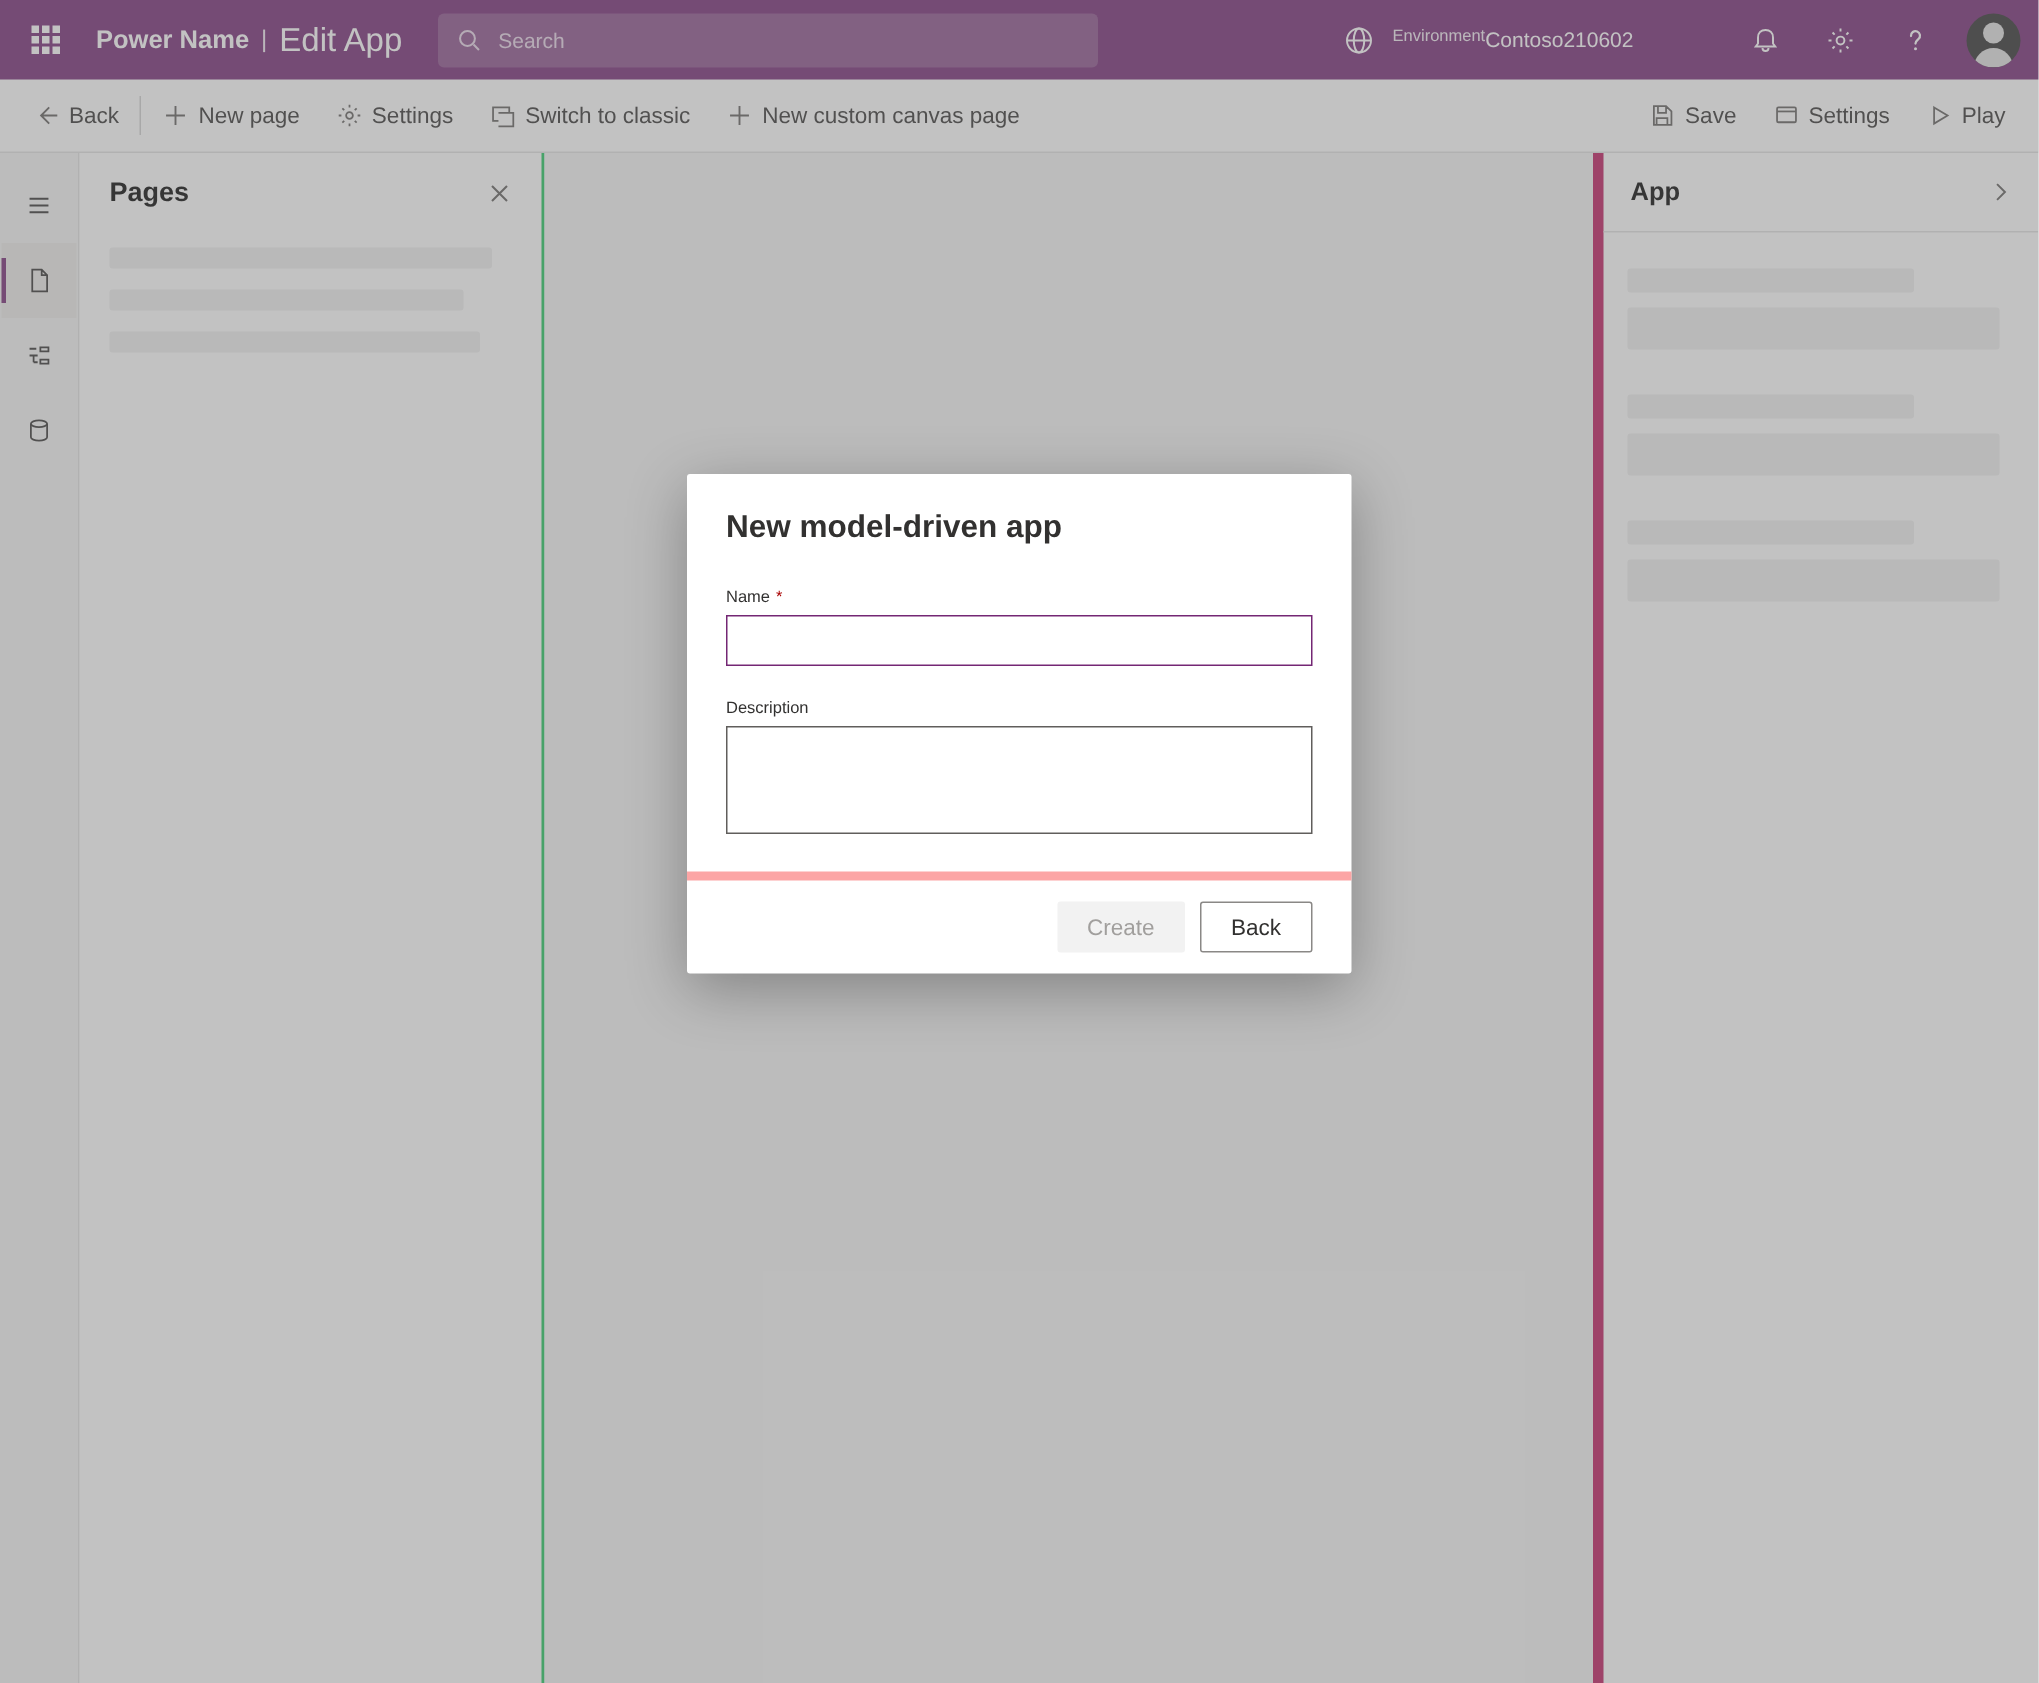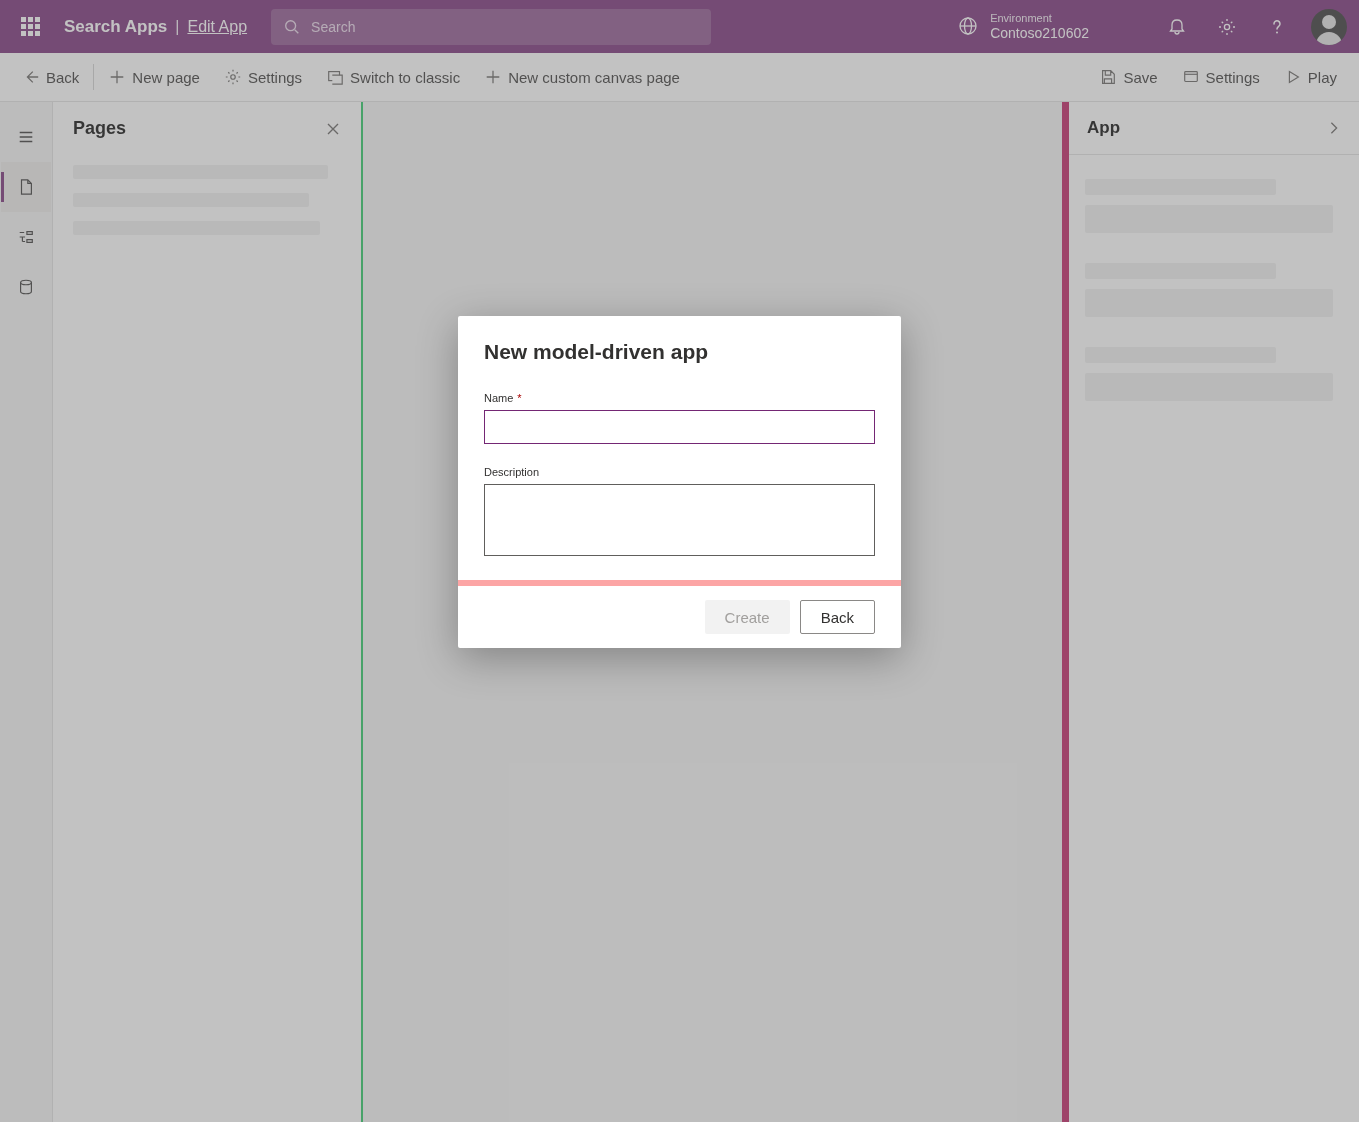--- a/index.html
+++ b/index.html
@@ -20,21 +20,21 @@
       align-items: center;
       color: white;
       padding: 0 12px;
       position: relative;
     }
     .waffle-icon { width: 36px; height: 36px; display: flex; align-items: center; justify-content: center; cursor: pointer; margin-right: 8px; }
     .waffle-grid { display: grid; grid-template-columns: repeat(3, 5px); grid-template-rows: repeat(3, 5px); gap: 2px; }
     .waffle-dot { background: white; width: 5px; height: 5px; }
     .app-title { font-size: 17px; font-weight: 600; margin-left: 8px; }
     .title-sep { margin: 0 8px; font-weight: 300; opacity: 0.9;}
-    .subtitle { font-size: 16px; font-weight: 400; text-decoration: underline;}
+    .subtitle { font-size: 22px; font-weight: 400;}
     .search-box {
       margin-left: 24px;
       width: 440px;
       height: 36px;
       background: #8b4f8b;
       border-radius: 4px;
       display: flex;
       align-items: center;
       padding: 0 12px;
     }
@@ -48,21 +48,21 @@
       flex: 1;
     }
     .search-input::placeholder { color: #e8d5e8; }
     .header-right {
       margin-left: auto;
       display: flex;
       align-items: center;
       gap: 6px;
     }
     .env-block { display: flex; align-items: center; gap: 12px; margin-right: 60px;}
-    .env-text { display: flex; flex-direction: column; line-height: 1.2;}
+    .env-text { display: flex; flex-direction: row; line-height: 1.2;}
     .env-label { font-size: 11px; opacity: 0.9;}
     .env-name { font-size: 14px;}
     .header-icon-btn { width: 44px; height: 44px; display: flex; align-items: center; justify-content: center; cursor: pointer;}
     .avatar { width: 36px; height: 36px; border-radius: 50%; background: #2d2d2d; display: flex; align-items: center; justify-content: center; overflow: hidden; margin-left: 6px;}
 
     
     .command-bar {
       height: 49px;
       background: #fff;
       border-bottom: 1px solid #e1e1e1;
@@ -200,21 +200,21 @@
         <div class="waffle-dot"></div>
         <div class="waffle-dot"></div>
       <div class="waffle-dot"></div>
         <div class="waffle-dot"></div>
         <div class="waffle-dot"></div>
       <div class="waffle-dot"></div>
         <div class="waffle-dot"></div>
         <div class="waffle-dot"></div>
     </div>
   </div>
-  <span class="app-title">Search Apps</span>
+  <span class="app-title">Power Name</span>
   <span class="title-sep">|</span>
   <span class="subtitle">Edit App</span>
 
   <div class="search-box">
     <svg width="18" height="18" viewBox="0 0 20 20" fill="none">
         <circle cx="8.5" cy="8.5" r="5.5" stroke="#e8d5e8" stroke-width="1.5"></circle>
         <line x1="13" y1="13" x2="17" y2="17" stroke="#e8d5e8" stroke-width="1.5"></line>
       </svg>
     <input class="search-input" type="text" placeholder="Search" style="">
   </div>

